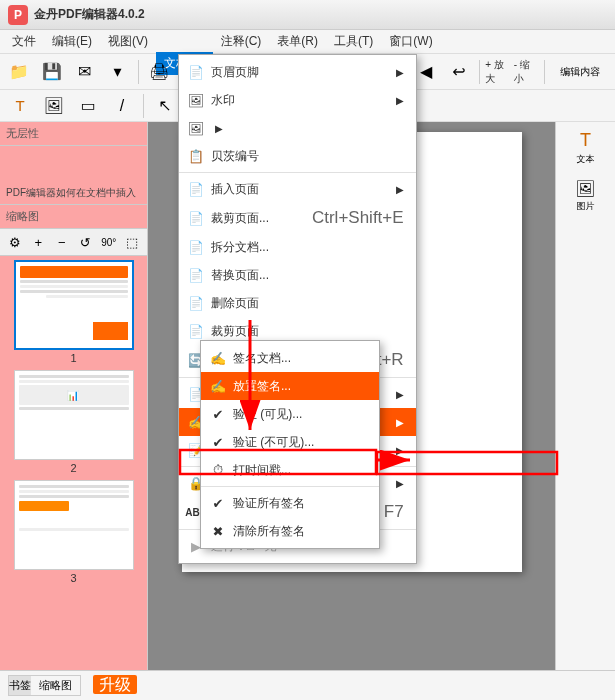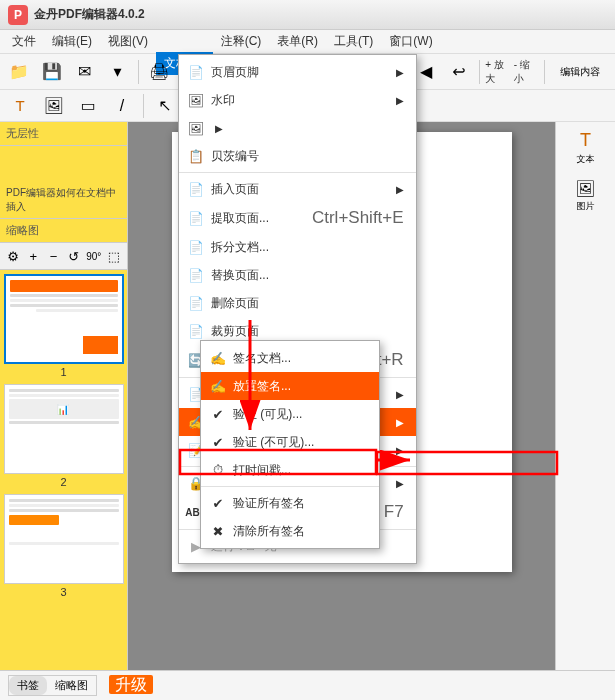--- a/index.html
+++ b/index.html
@@ -105,22 +105,22 @@
 
     
     .main {
       display: flex;
       height: calc(700px - 30px - 24px - 36px - 32px - 30px);
       position: relative;
     }
 
     
     .sidebar {
-      width: 128px;
-      background: #fde047;
+      width: 148px;
+      background: #fca5a5;
       border-right: 1px solid #ccc;
       overflow: hidden;
       position: relative;
     }
     .sidebar-toolbar {
       display: flex;
       align-items: center;
       padding: 2px 4px;
       border-bottom: 1px solid #ccc;
       background: #f0f0f0;
@@ -474,21 +474,21 @@
     </div>
     <div class="right-panel-btn">
       <span style="font-size:16px;">🖼</span>
       <span style="font-size:9px;">图片</span>
     </div>
   </div>
 </div>
 
 <div class="bottom-bar">
   <div style="display:flex;align-items:center;gap:0;border:1px solid #ccc;">
-    <span style="padding:2px 8px;font-size:11px;background:#e0e0e0;cursor:pointer;border-radius:7px;">书签</span>
+    <span style="padding:2px 0;font-size:11px;background:#e0e0e0;cursor:pointer;">书签</span>
     <span style="padding:2px 8px;font-size:11px;cursor:pointer;">缩略图</span>
   </div>
   <div style="font-size:10px;color:#888;margin-left:4px;">
     
     <span style="background:#ff6600;color:white;padding:1px 6px;font-size:16px;border-radius:2px;">升级</span>
   </div>
 </div>
 
 <div class="dropdown-overlay">
   <div class="dropdown-menu">
@@ -512,21 +512,21 @@
       <span class="item-label">贝茨编号</span>
     </div>
     <div class="dropdown-separator"></div>
     <div class="dropdown-item">
       <span class="item-icon">📄</span>
       <span class="item-label">插入页面</span>
       <span class="item-arrow">▶</span>
     </div>
     <div class="dropdown-item">
       <span class="item-icon">📄</span>
-      <span class="item-label">提取页面...</span>
+      <span class="item-label">裁剪页面...</span>
       <span class="item-shortcut">Ctrl+Shift+E</span>
     </div>
     <div class="dropdown-item">
       <span class="item-icon">📄</span>
       <span class="item-label">拆分文档...</span>
     </div>
     <div class="dropdown-item">
       <span class="item-icon">📄</span>
       <span class="item-label">替换页面...</span>
     </div>

